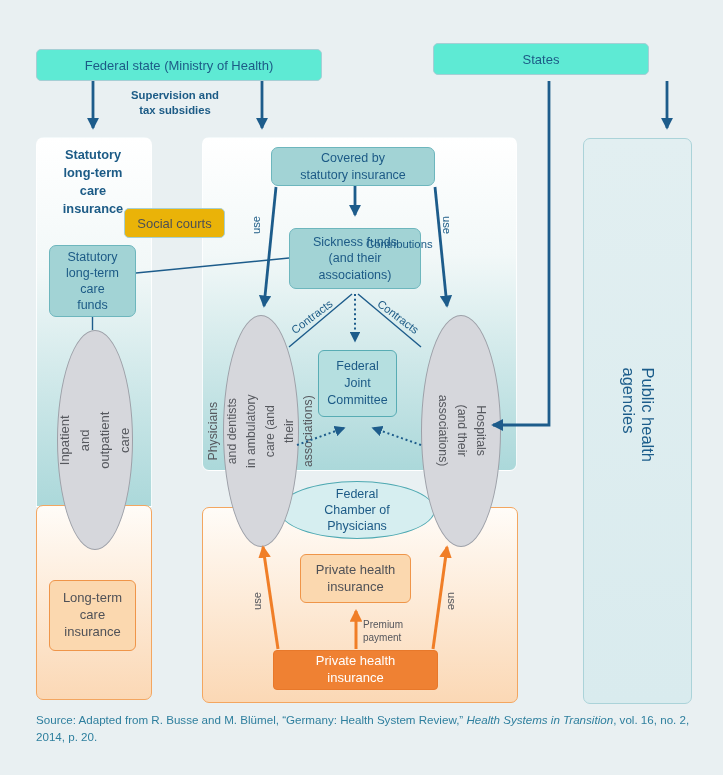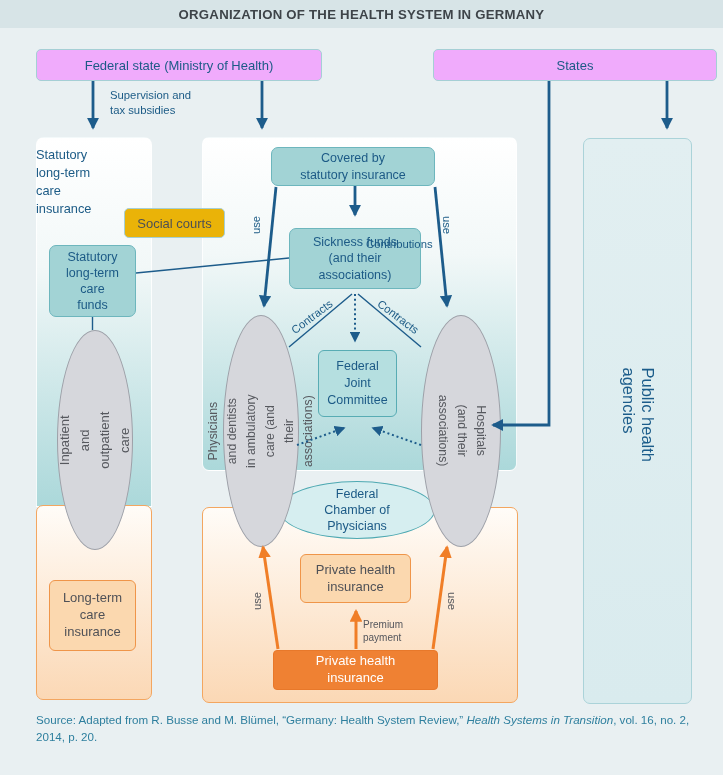--- a/index.html
+++ b/index.html
@@ -14,21 +14,21 @@
   .panel{position:absolute;border-radius:7px;}
   .p-teal{background:linear-gradient(180deg,#ffffff 0%,#f2f8f8 35%,#abd8da 100%);
     border:1px solid rgba(255,255,255,.85);}
   .p-orange{background:linear-gradient(180deg,#fffcf8 0%,#fbd8b5 100%);border:1px solid #f3a660;}
   .p-right{background:linear-gradient(180deg,#e2eff1 0%,#d9ebee 100%);border:1px solid #abd3d9;
     display:flex;align-items:center;justify-content:center;}
 
   
   .box{position:absolute;display:flex;align-items:center;justify-content:center;text-align:center;
     white-space:pre-line;z-index:4;box-sizing:border-box;}
-  .b-light{background:#f0abfc;border:1px solid #a5cfd5;border-radius:5px;color:#1c5a86;font-size:13px;}
+  .b-light{background:#5eead4;border:1px solid #a5cfd5;border-radius:5px;color:#1c5a86;font-size:13px;}
   .b-teal{background:#a2d3d5;border:1px solid #6db6bd;border-radius:7px;color:#1c5a86;
     font-size:12.5px;line-height:1.3;}
   .b-fjc{background:#b5dfe0;border:1px solid #58acb4;border-radius:6px;color:#1c5a86;
     font-size:12.5px;line-height:1.35;}
   .b-lorange{background:#fbd8af;border:1px solid #ef9549;border-radius:6px;color:#4f5157;
     font-size:13px;line-height:1.3;}
   .b-sorange{background:#ef8133;border:1px solid #e8782a;border-radius:4px;color:#ffffff;
     font-size:13px;line-height:1.3;}
 
   .ellipse{position:absolute;border-radius:50%;display:flex;align-items:center;justify-content:center;}
@@ -36,52 +36,49 @@
   .e-chamber{background:#d6eef0;border:1.5px solid #4fa9b2;z-index:2;color:#1c5a86;
     font-size:12.5px;line-height:1.3;text-align:center;white-space:pre-line;}
   .vtext{white-space:pre-line;width:max-content;text-align:center;color:#56585e;
     font-size:12.3px;line-height:1.55;}
   .rot-ccw{transform:rotate(-90deg);}
   .rot-cw{transform:rotate(90deg);}
   .pha-text{white-space:pre-line;width:max-content;transform:rotate(90deg);
     color:#1b5c8a;font-size:16.5px;}
 
   .lbl{position:absolute;color:#1c5b86;font-size:11.3px;line-height:1.3;white-space:pre-line;z-index:6;}
-  .lbl-c{}
+  .lbl-c{text-align:center;font-weight:bold;}
   .lbl-rot{transform:translate(-50%,-50%) rotate(-90deg);}
   .lbl-rot-cw{transform:translate(-50%,-50%) rotate(90deg);}
   .lbl-gray{color:#54565c;font-size:10px;}
 
   .wires{position:absolute;left:0;top:0;z-index:5;pointer-events:none;}
 
   .source{position:absolute;left:36px;top:711px;width:662px;color:#2e7f9e;
     font-size:11.6px;line-height:1.5;z-index:6;}
   .source em{font-style:italic;}
 </style>
 </head>
 <body>
 
 <div class="stage">
 
-  <div class="titlebar">
-    <span>ORGANIZATION OF THE HEALTH SYSTEM IN GERMANY</span>
-  </div>
 
   <div class="panel p-teal" style="left:36px;top:137px;width:114px;height:368px;border-radius:8px 8px 0 0;"></div>
   <div class="panel p-orange" style="left:36px;top:505px;width:114px;height:193px;"></div>
   <div class="panel p-teal" style="left:202px;top:137px;width:313px;height:332px;"></div>
   <div class="panel p-orange" style="left:202px;top:507px;width:314px;height:194px;"></div>
   <div class="panel p-right" style="left:583px;top:138px;width:107px;height:564px;">
     <span class="pha-text">Public health agencies</span>
   </div>
 
   <div class="box b-light" style="left:36px;top:49px;width:286px;height:32px;">
     <span>Federal state (Ministry of Health)</span>
   </div>
-  <div class="box b-light" style="left:433px;top:49px;width:284px;height:32px;">
+  <div class="box b-light" style="left:433px;top:43px;width:216px;height:32px;">
     <span>States</span>
   </div>
 
   <div class="lbl lbl-c" style="left:36px;top:146px;width:114px;font-size:12.8px;line-height:1.4;">Statutory
 long-term
 care
 insurance</div>
   <div class="box b-light" style="left:124px;top:208px;width:101px;height:30px;color:#4e5055;background:#eab308;">Social courts</div>
   <div class="box b-teal" style="left:49px;top:245px;width:87px;height:72px;">Statutory
 long-term

